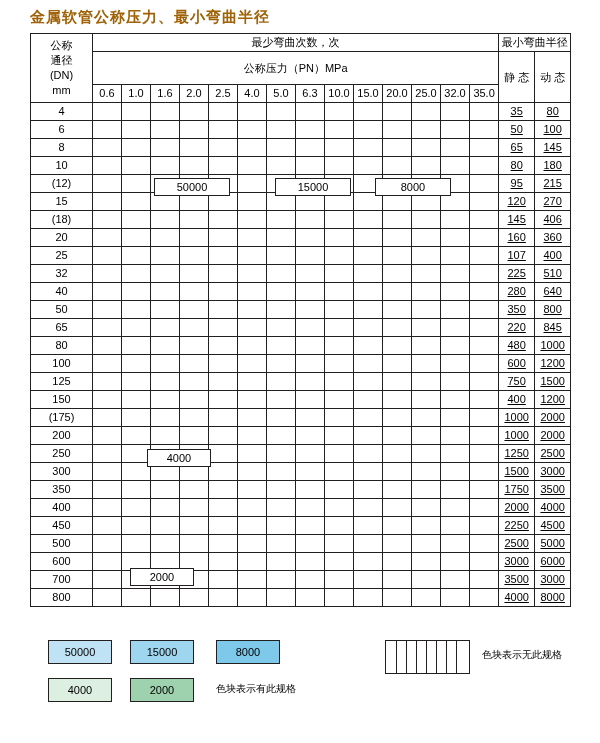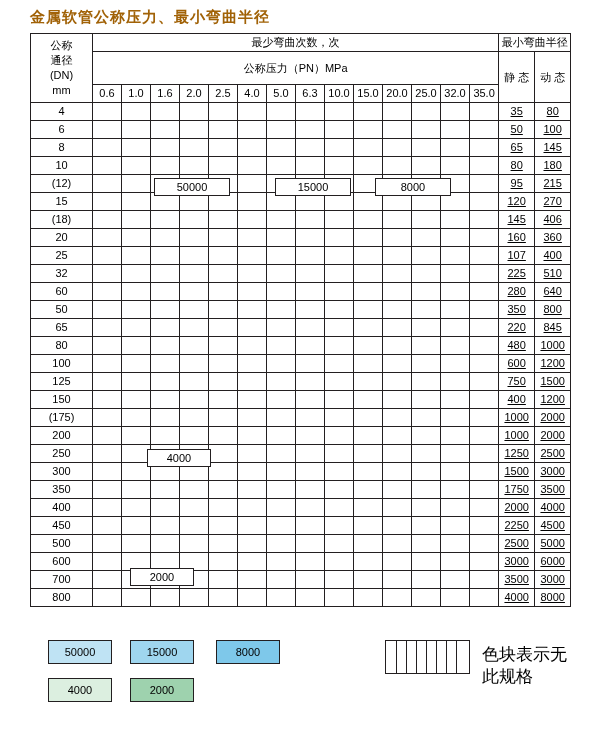--- a/index.html
+++ b/index.html
@@ -67,21 +67,21 @@
   #legend{
     position:absolute;left:30px;top:636px;width:540px;height:90px;
   }
   .lg-box{
     position:absolute;
     border:1px solid #231f20;
     width:62px;height:22px;
     line-height:22px;text-align:center;font-size:11px;
   }
   .lg-text{
-    position:absolute;font-size:17px;line-height:22px;
+    position:absolute;font-size:10px;line-height:22px;
   }
   #lg-none{
     position:absolute;left:355px;top:4px;
     width:85px;height:34px;
     border:1px solid #231f20;
     background:#ffffff;
     box-sizing:border-box;
   }
   #lg-none i{
     position:absolute;top:0;bottom:0;width:0;border-left:1px solid #231f20;
@@ -318,21 +318,21 @@
           <td class="c8000"></td>
           <td class="cnone"></td>
           <td class="cnone"></td>
           <td class="cnone"></td>
           <td class="cnone"></td>
           <td class="cnone"></td>
           <td class="val">225</td>
           <td class="val">510</td>
         </tr>
         <tr>
-          <td class="rowlabel">60</td>
+          <td class="rowlabel">40</td>
           <td class="c50000"></td>
           <td class="c50000"></td>
           <td class="c50000"></td>
           <td class="c50000"></td>
           <td class="c50000"></td>
           <td class="c15000"></td>
           <td class="c15000"></td>
           <td class="c15000"></td>
           <td class="c8000"></td>
           <td class="cnone"></td>
@@ -675,20 +675,21 @@
   <div class="callout" style="left:117px;top:416px;width:62px;">4000</div>
   <div class="callout" style="left:100px;top:535px;width:62px;">2000</div>
 </div>
 
 <div id="legend">
   <div class="lg-box" style="left:18px;top:4px;background:#bfe3f4;">50000</div>
   <div class="lg-box" style="left:100px;top:4px;background:#9fd6ef;">15000</div>
   <div class="lg-box" style="left:186px;top:4px;background:#7ec8ea;">8000</div>
   <div class="lg-box" style="left:18px;top:42px;background:#dcefe0;">4000</div>
   <div class="lg-box" style="left:100px;top:42px;background:#9ed2ae;">2000</div>
+  <div class="lg-text" style="left:186px;top:42px;">色块表示有此规格</div>
 
   <div id="lg-none">
     <i style="left:10px"></i>
       <i style="left:20px"></i>
       <i style="left:30px"></i>
       <i style="left:40px"></i>
     <i style="left:50px"></i>
       <i style="left:60px"></i>
       <i style="left:70px"></i>
   </div>

